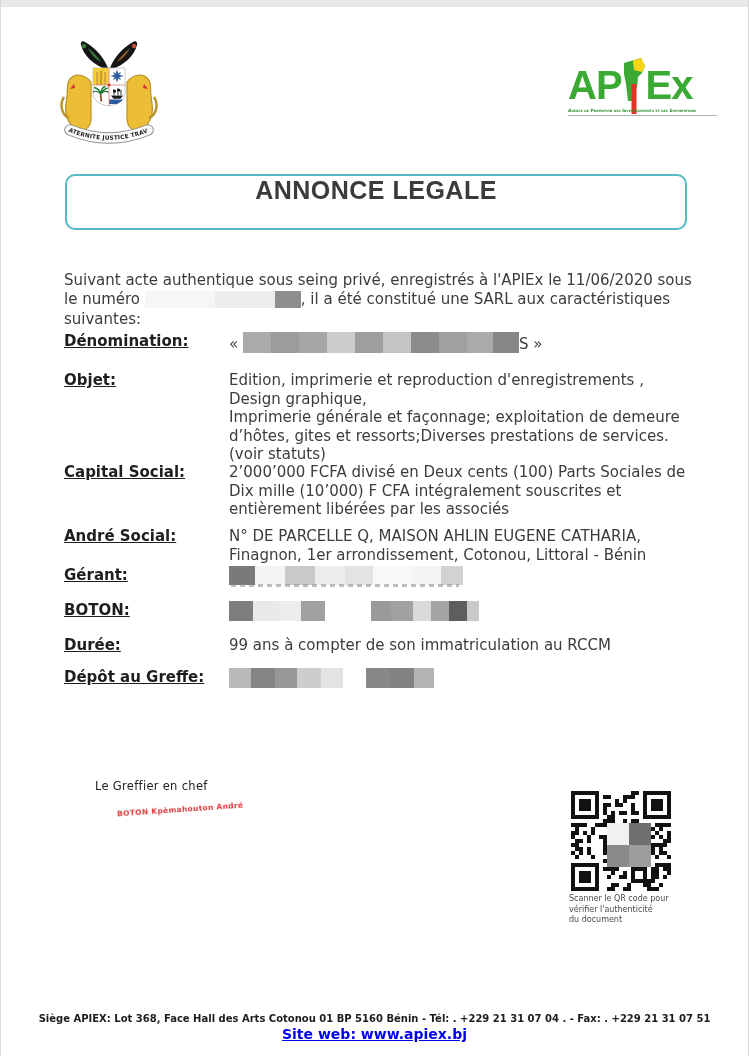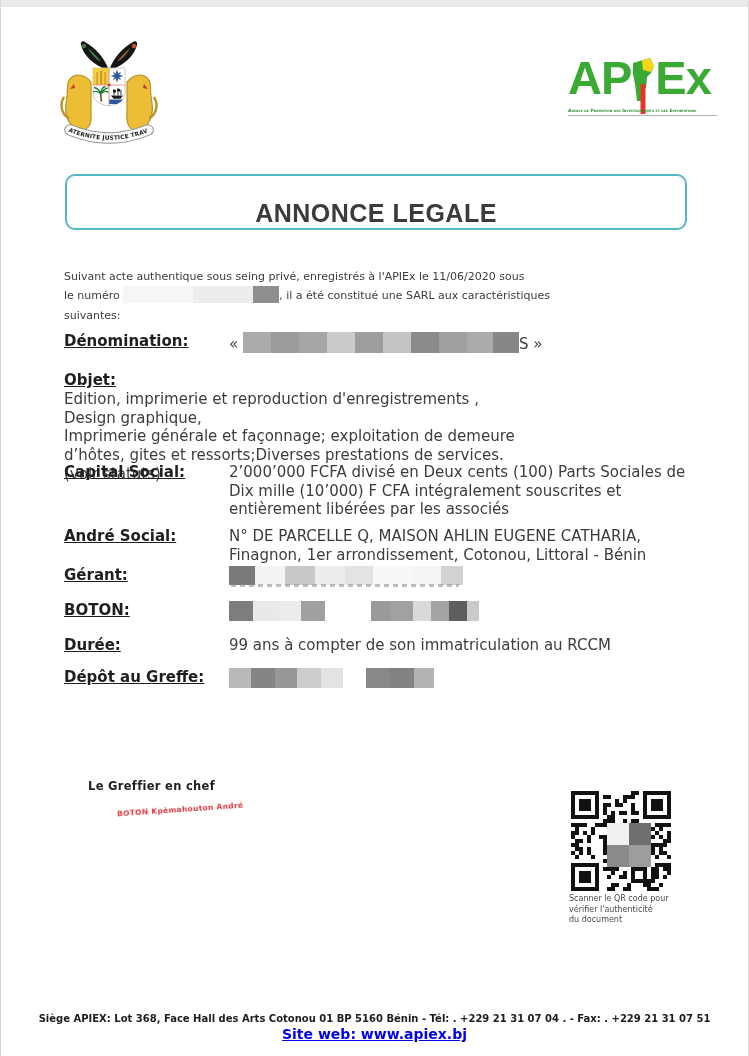--- a/index.html
+++ b/index.html
@@ -5,48 +5,48 @@
   html,body{margin:0;padding:0;background:#fff;}
   .page{
     position:relative; width:749px; height:1056px; background:#fff; overflow:hidden;
     font-family:"DejaVu Sans",sans-serif; color:#3c3c3c;
     border-left:1px solid #d8d8d8; border-right:1px solid #d8d8d8; box-sizing:border-box;
   }
   .top-strip{position:absolute;left:0;top:0;width:100%;height:7px;background:#e9e9e9;}
   
   .coat{position:absolute;left:56px;top:38px;width:104px;height:112px;}
   .apiex{position:absolute;left:567px;top:56px;width:152px;text-align:left;}
-  .apiex-word{display:flex;align-items:flex-start;font-family:"Liberation Sans",sans-serif;
-    font-weight:800;font-size:47px;line-height:0.95;letter-spacing:-1px;color:#3aaa35;}
+  .apiex-word{display:flex;align-items:flex-end;font-family:"Liberation Sans",sans-serif;
+    font-weight:800;font-size:40px;line-height:0.95;letter-spacing:-1px;color:#3aaa35;}
   .apiex-word .benin-map{margin:0 -1px -12px -1px;flex:none;}
   .apiex-sub{margin-top:4px;font-size:4.5px;font-weight:bold;font-variant:small-caps;
     color:#2f8f2f;white-space:nowrap;border-bottom:1px solid #aab7aa;padding-bottom:2px;width:149px;}
   
   .titlebox{position:absolute;left:64px;top:174px;width:618px;height:52px;border:2px solid #56b8c6;
-    border-radius:10px;display:flex;align-items:flex-end;justify-content:center;background:#fff;}
+    border-radius:10px;display:flex;align-items:flex-start;justify-content:center;background:#fff;}
   .titlebox span{font-family:"Liberation Sans",sans-serif;font-size:25px;font-weight:bold;
     letter-spacing:0.5px;color:#3b3b3b;}
   
-  .intro{position:absolute;left:63px;top:256px;width:636px;font-size:11px;line-height:19.3px;
+  .intro{position:absolute;left:63px;top:256px;width:636px;font-size:15px;line-height:19.3px;
     color:#3c3c3c;white-space:pre-wrap;}
   
   .fields{position:absolute;left:63px;top:332px;width:636px;height:380px;}
   .frow{position:absolute;left:0;width:100%;display:flex;}
-  .frow:nth-child(1){top:0;}   .frow:nth-child(2){top:39px;flex-direction:column;}
+  .frow:nth-child(1){top:0;}   .frow:nth-child(2){top:39px;}
   .frow:nth-child(3){top:131px;}.frow:nth-child(4){top:195px;}
   .frow:nth-child(5){top:234px;}.frow:nth-child(6){top:269px;}
   .frow:nth-child(7){top:304px;}.frow:nth-child(8){top:336px;}
   .flabel{width:165px;flex:none;font-weight:bold;font-size:15px;color:#1f1f1f;line-height:19.3px;text-decoration:underline;}
   .fvalue{flex:1;font-size:15px;line-height:18.6px;color:#3c3c3c;white-space:pre-wrap;position:relative;}
   .rblock{display:inline-block;vertical-align:-4px;}
   .rgap{display:inline-block;height:1px;}
   .ghost{position:absolute;left:2px;top:18px;width:228px;height:3px;opacity:.55;
     background:repeating-linear-gradient(90deg,#8a8a8a 0 5px,transparent 5px 9px);}
   
-  .greffier{position:absolute;left:87px;top:779px;font-size:11.5px;font-weight:bold;color:#222;
+  .greffier{position:absolute;left:94px;top:779px;font-size:11.5px;font-weight:normal;color:#222;
     letter-spacing:0.3px;}
   .stamp{position:absolute;left:116px;top:805px;font-size:7.5px;font-weight:bold;color:#e0393e;
     transform:rotate(-4deg);letter-spacing:0.3px;filter:blur(0.3px);}
   
   .qr{position:absolute;left:568px;top:791px;width:104px;text-align:left;}
   .qr svg{display:block;margin:0 auto;background:#fff;}
   .qr-caption{margin-top:3px;font-size:8px;line-height:10.5px;color:#4a4a4a;white-space:pre-line;}
   
   .footer{position:absolute;left:0;right:0;top:1013px;text-align:center;}
   .footer-address{font-size:10px;font-weight:bold;color:#1c1c1c;}

